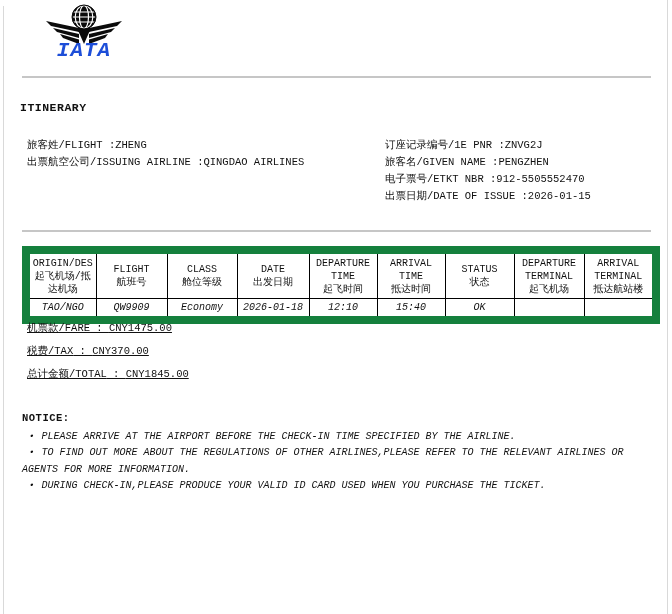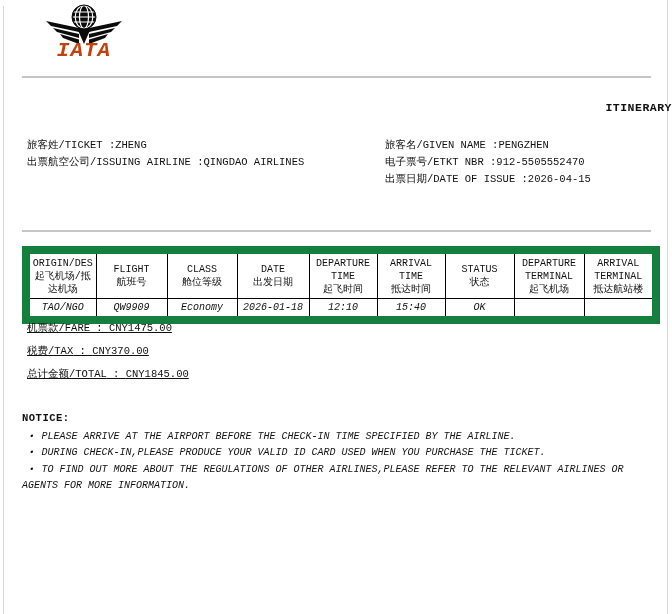--- a/index.html
+++ b/index.html
@@ -13,29 +13,29 @@
   }
   .edge{position:absolute;width:1px;background:#d9d9d9;top:0;bottom:0;}
   .edge-left{left:3px;top:6px;}
   .edge-right{right:4px;}
 
   
   .logo{position:absolute;left:45px;top:4px;width:78px;text-align:center;}
   .logo svg{display:block;margin:0 auto;}
   .logo-text{
     font-style:italic;font-weight:bold;font-size:21px;line-height:20px;
-    letter-spacing:1px;margin-top:-3px;color:#c2410c;
+    letter-spacing:1px;margin-top:-3px;color:#1d4ed8;
   }
 
   .rule{position:absolute;left:22px;width:629px;height:2px;background:#c6c6c6;}
   .rule-1{top:76px;}
   .rule-2{top:230px;}
 
   .doc-title{
-    position:absolute;top:101px;left:0;right:0;text-align:right;
+    position:absolute;top:101px;left:0;right:0;text-align:left;
     font-weight:bold;font-size:11.5px;letter-spacing:0.5px;padding-left:20px;
   }
 
   
   .info{position:absolute;top:137px;left:27px;right:20px;display:flex;}
   .info-col{width:358px;}
   .info-col.right{flex:1;}
   .irow{height:17px;line-height:17px;font-size:10.5px;white-space:nowrap;}
   .sep{white-space:pre;}
 
@@ -102,27 +102,28 @@
     </svg>
     <div class="logo-text">IATA</div>
   </div>
 
   <div class="rule rule-1"></div>
 
   <div class="doc-title">ITINERARY</div>
 
   <div class="info">
     <div class="info-col">
-      <div class="irow"><span>旅客姓/TICKET</span><span class="sep"> :</span><span>ZHENG</span></div>
+      <div class="irow"><span>旅客姓/FLIGHT</span><span class="sep"> :</span><span>ZHENG</span></div>
       <div class="irow"><span>出票航空公司/ISSUING AIRLINE</span><span class="sep"> :</span><span>QINGDAO AIRLINES</span></div>
     </div>
     <div class="info-col right">
+      <div class="irow"><span>订座记录编号/1E PNR</span><span class="sep"> :</span><span>ZNVG2J</span></div>
       <div class="irow"><span>旅客名/GIVEN NAME</span><span class="sep"> :</span><span>PENGZHEN</span></div>
       <div class="irow"><span>电子票号/ETKT NBR</span><span class="sep"> :</span><span>912-5505552470</span></div>
-      <div class="irow"><span>出票日期/DATE OF ISSUE</span><span class="sep"> :</span><span>2026-04-15</span></div>
+      <div class="irow"><span>出票日期/DATE OF ISSUE</span><span class="sep"> :</span><span>2026-01-15</span></div>
     </div>
   </div>
 
   <div class="rule rule-2"></div>
 
   <table class="flight">
     <colgroup>
       <col style="width:70px">
         <col style="width:71px">
         <col style="width:70px">
@@ -190,16 +191,16 @@
 
   <div class="fare">
     <div class="frow"><span>机票款/FARE</span><span class="sep"> : </span><span>CNY1475.00</span></div>
     <div class="frow"><span>税费/TAX</span><span class="sep"> : </span><span>CNY370.00</span></div>
     <div class="frow"><span>总计金额/TOTAL</span><span class="sep"> : </span><span>CNY1845.00</span></div>
   </div>
 
   <div class="notice">
     <div class="notice-h">NOTICE:</div>
     <div class="nitem"><span class="bullet">•</span><span>PLEASE ARRIVE AT THE AIRPORT BEFORE THE CHECK-IN TIME SPECIFIED BY THE AIRLINE.</span></div>
+    <div class="nitem"><span class="bullet">•</span><span>TO FIND OUT MORE ABOUT THE REGULATIONS OF OTHER AIRLINES,PLEASE REFER TO THE RELEVANT AIRLINES OR AGENTS FOR MORE INFORMATION.</span></div>
     <div class="nitem"><span class="bullet">•</span><span>DURING CHECK-IN,PLEASE PRODUCE YOUR VALID ID CARD USED WHEN YOU PURCHASE THE TICKET.</span></div>
-    <div class="nitem"><span class="bullet">•</span><span>TO FIND OUT MORE ABOUT THE REGULATIONS OF OTHER AIRLINES,PLEASE REFER TO THE RELEVANT AIRLINES OR AGENTS FOR MORE INFORMATION.</span></div>
   </div>
 </div>
 
 </body></html>

